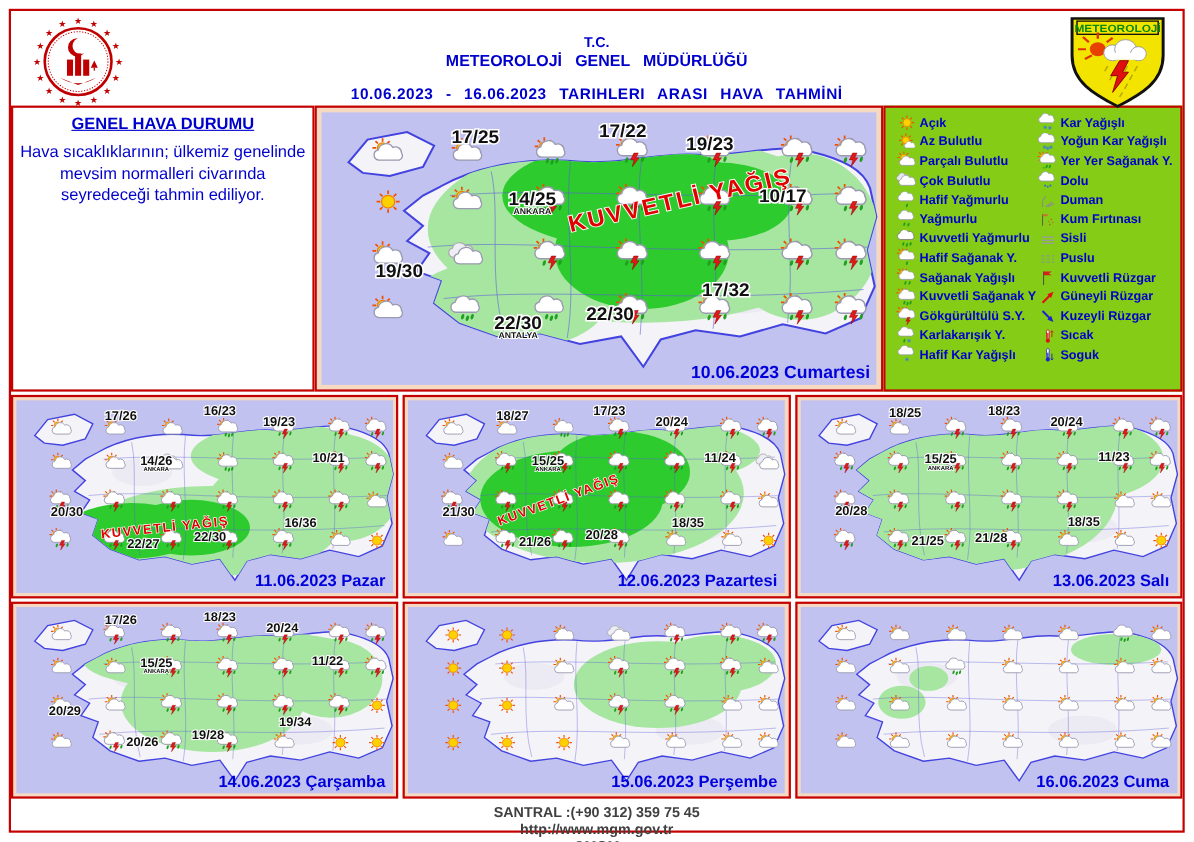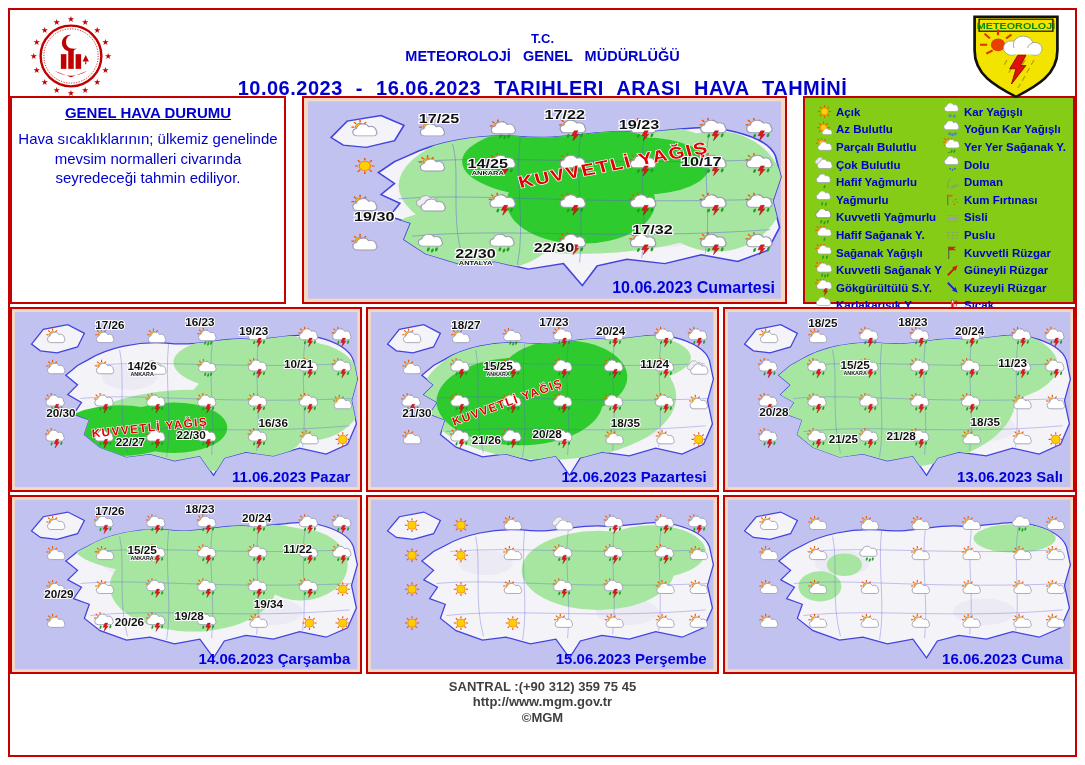--- a/index.html
+++ b/index.html
@@ -4,25 +4,25 @@
 <style>
   html,body{margin:0;padding:0;background:#ffffff;width:1085px;height:765px;
     font-family:"Liberation Sans",sans-serif;}
   .page{position:absolute;left:8px;top:8px;right:8px;bottom:8px;border:2px solid #c40000;background:#fff;}
   
   .header{position:relative;height:86px;}
   .htext{text-align:center;color:#0000cc;font-weight:bold;padding-top:21px;}
   .h-tc{font-size:13px;}
   .h-min{font-size:14.5px;margin-top:2px;}
   .h-ag{font-size:14.5px;margin-top:2px;word-spacing:8px;}
-  .h-dr{font-size:20px;margin-top:13px;word-spacing:7px;letter-spacing:.5px;}
+  .h-dr{font-size:14px;margin-top:13px;word-spacing:7px;letter-spacing:.5px;}
   .logoL{position:absolute;left:14px;top:0;width:94px;height:92px;}
   .logoR{position:absolute;right:12px;top:2px;width:92px;height:88px;}
   
-  .row1{display:flex;gap:16px;height:208px;}
+  .row1{display:flex;gap:0;height:260px;}
   .rowm{display:flex;gap:4px;height:185px;margin-top:3px;}
   .rowm2{height:179px;}
   .genel{width:276px;flex:none;border:2px solid #c40000;box-sizing:border-box;padding:6px 4px;background:#fff;}
   .genel-title{color:#0000cc;font-weight:bold;font-size:15px;text-align:center;text-decoration:underline;}
   .genel-body{color:#0000cc;font-weight:normal;font-size:15px;text-align:center;margin-top:8px;line-height:1.3;}
   .map-panel{position:relative;flex:1;border:2px solid #c40000;box-sizing:border-box;background:#f6d9c3;overflow:hidden;}
   .map-date{position:absolute;right:10px;bottom:5px;color:#0000dd;font-weight:bold;font-size:15px;white-space:nowrap;}
   #map0 .map-date{font-size:16px;}
   
   .legend{width:272px;flex:none;border:2px solid #c40000;box-sizing:border-box;background:#84cc16;

